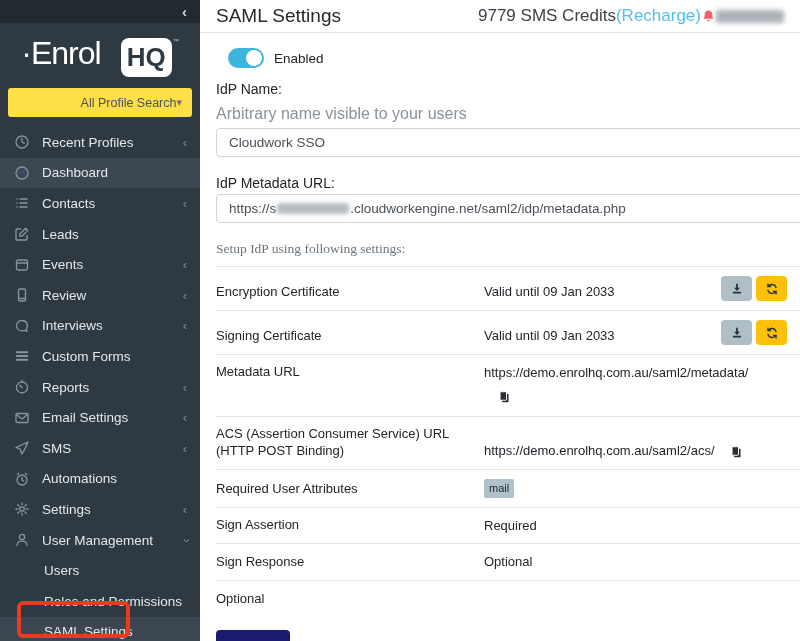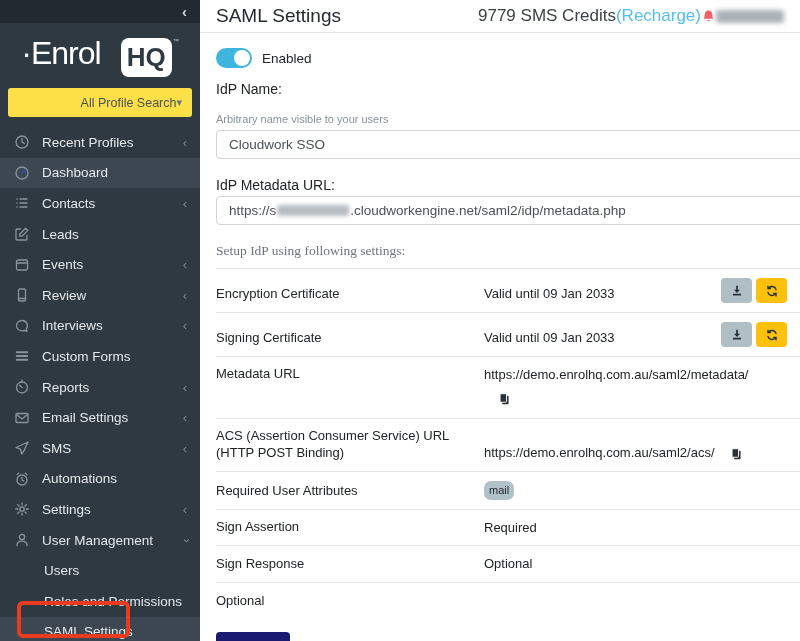--- a/index.html
+++ b/index.html
@@ -29,45 +29,45 @@
 
   
   .main { flex:1; min-width:0; display:flex; flex-direction:column; overflow:hidden; background:#fff; }
   .main-header { flex:0 0 33px; height:33px; border-bottom:1px solid #e4e7ea; display:flex; align-items:center; justify-content:space-between; padding:0 16px; }
   .page-title { font-size:19px; font-weight:500; color:#24292d; margin:0; }
   .header-right { display:flex; align-items:center; font-size:17px; color:#3c4247; white-space:nowrap; }
   .recharge-link { color:#54bfe8; cursor:pointer; }
   .blur-chip { display:inline-block; width:68px; height:13px; background:#aab1b7; border-radius:2px; filter:blur(2.5px); }
   .content { padding:10px 0 0 16px; flex:1; }
 
-  .toggle-row { display:flex; align-items:center; gap:10px; margin:5px 0 13px; }
+  .toggle-row { display:flex; align-items:center; gap:10px; margin:5px 12px 13px; }
   .toggle { width:36px; height:20px; border-radius:10px; background:#3db5dc; position:relative; cursor:pointer; }
   .toggle-knob { position:absolute; right:2px; top:2px; width:16px; height:16px; border-radius:50%; background:#fff; }
   .toggle-label { font-size:13.5px; color:#212529; }
 
   .field-label { font-size:14px; color:#212529; margin:10px 0 3px; }
-  .helper-text { font-size:11px; color:#8a9299; margin:16px 0 5px; }
+  .helper-text { font-size:16px; color:#8a9299; margin:8px 0 5px; }
   .text-input { display:block; width:660px; height:29px; border:1px solid #ced4da; border-radius:4px; padding:0 12px; font-size:13.5px; color:#495057; font-family:"Liberation Sans",sans-serif; background:#fff; }
   .input-like { display:flex; align-items:center; width:660px; height:29px; border:1px solid #ced4da; border-radius:4px; padding:0 12px; font-size:13.5px; color:#495057; background:#fff; }
   .url-blur { display:inline-block; width:72px; height:11px; background:#b6bcc1; border-radius:2px; filter:blur(2px); margin:0 1px; }
   .mt { margin-top:18px; }
 
   .setup-heading { font-size:13.5px; color:#6c757d; margin:18px 0 0; padding-bottom:9px;font-family:Liberation Serif, serif; }
 
   .trow { display:flex; align-items:flex-end; border-top:1px solid #e4e7ea; padding:9px 0; }
   .trow.tall { padding:9px 0 8px; align-items:flex-start; }
   .tlabel { flex:0 0 268px; padding-right:12px; font-size:13px; color:#212529; line-height:1.3; }
   .tvalue { font-size:13px; color:#212529; line-height:1.35; }
   .tactions { display:flex; gap:4px; margin-left:auto; margin-right:13px; }
   .btn-sq { width:31px; height:25px; border:none; border-radius:4px; display:flex; align-items:center; justify-content:center; cursor:pointer; padding:0; }
   .btn-gray { background:#b0bec5; }
   .btn-yellow { background:#fdc10b; }
   .copy-btn { display:inline-flex; vertical-align:middle; cursor:pointer; margin-left:12px; }
   .copy-below { display:block; margin:8px 0 0 14px; }
-  .badge-mail { display:inline-block; background:#b1c1c9; color:#22272b; font-size:11px; font-weight:500; padding:2px 5px; border-radius:7px; }
+  .badge-mail { display:inline-block; background:#b1c1c9; color:#22272b; font-size:11px; font-weight:500; padding:2px 5px; border-radius:2px; }
 
   .save-btn { margin-top:14px; background:#1a1a70; color:#fff; border:none; border-radius:4px; font-size:13.5px; font-weight:bold; padding:8px 21px; cursor:pointer; font-family:"Liberation Sans",sans-serif; }
 </style>
 </head>
 <body>
 
 <div class="app">
 
   <aside class="sidebar">
     <div class="sb-top">

